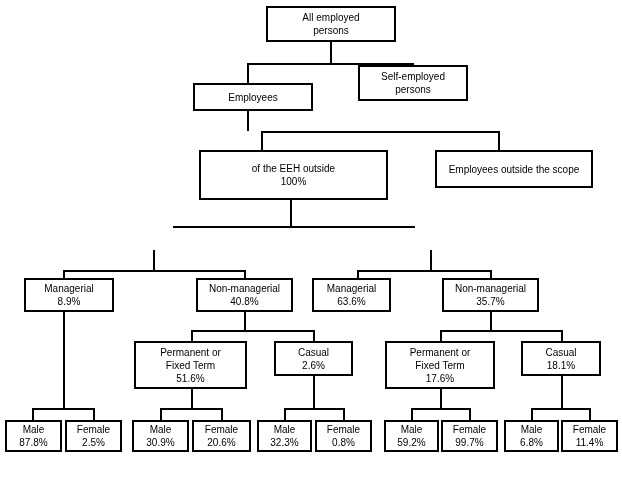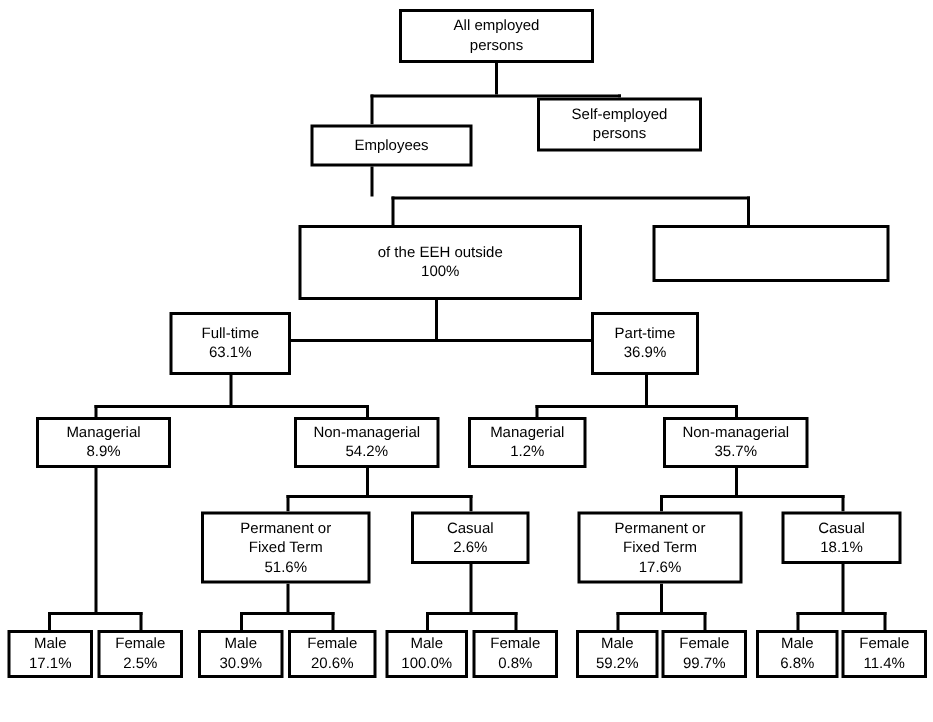--- a/index.html
+++ b/index.html
@@ -110,60 +110,53 @@
   <div class="conn v" style="left:561px; top:376px; height:32px;"></div>
   <div class="conn h" style="left:531px; top:408px; width:60px;"></div>
   <div class="conn v" style="left:531px; top:408px; height:12px;"></div>
   <div class="conn v" style="left:589px; top:408px; height:12px;"></div>
 
   <div class="node" style="left:266px; top:6px; width:130px; height:36px;">
     <span class="ln">All employed</span>
     <span class="ln">persons</span>
   </div>
 
-  <div class="node" style="left:207px; top:83px; width:108px; height:28px;">
+  <div class="node" style="left:193px; top:83px; width:120px; height:28px;">
     <span class="ln">Employees</span>
   </div>
 
   <div class="node" style="left:358px; top:65px; width:110px; height:36px;">
     <span class="ln">Self-employed</span>
     <span class="ln">persons</span>
   </div>
 
   <div class="node" style="left:199px; top:150px; width:189px; height:50px;">
     <span class="ln">of the EEH outside</span>
     <span class="ln">100%</span>
   </div>
 
   <div class="node" style="left:435px; top:150px; width:158px; height:38px;">
-  </div>
-
-  <div class="node" style="left:113px; top:208px; width:81px; height:42px;">
-    <span class="ln">Full-time</span>
-    <span class="ln">63.1%</span>
-  </div>
-
-  <div class="node" style="left:394px; top:208px; width:72px; height:42px;">
-    <span class="ln">Part-time</span>
-    <span class="ln">36.9%</span>
-  </div>
+    <span class="ln">Employees outside the scope</span>
+  </div>
+
+
 
   <div class="node" style="left:24px; top:278px; width:90px; height:34px;">
     <span class="ln">Managerial</span>
     <span class="ln">8.9%</span>
   </div>
 
   <div class="node" style="left:196px; top:278px; width:97px; height:34px;">
     <span class="ln">Non-managerial</span>
-    <span class="ln">54.2%</span>
+    <span class="ln">40.8%</span>
   </div>
 
   <div class="node" style="left:312px; top:278px; width:79px; height:34px;">
     <span class="ln">Managerial</span>
-    <span class="ln">1.2%</span>
+    <span class="ln">63.6%</span>
   </div>
 
   <div class="node" style="left:442px; top:278px; width:97px; height:34px;">
     <span class="ln">Non-managerial</span>
     <span class="ln">35.7%</span>
   </div>
 
   <div class="node" style="left:134px; top:341px; width:113px; height:48px;">
     <span class="ln">Permanent or</span>
     <span class="ln">Fixed Term</span>
@@ -181,41 +174,41 @@
     <span class="ln">17.6%</span>
   </div>
 
   <div class="node" style="left:521px; top:341px; width:80px; height:35px;">
     <span class="ln">Casual</span>
     <span class="ln">18.1%</span>
   </div>
 
   <div class="node" style="left:5px; top:420px; width:57px; height:32px;">
     <span class="ln">Male</span>
-    <span class="ln">17.1%</span>
+    <span class="ln">87.8%</span>
   </div>
 
   <div class="node" style="left:65px; top:420px; width:57px; height:32px;">
     <span class="ln">Female</span>
     <span class="ln">2.5%</span>
   </div>
 
   <div class="node" style="left:132px; top:420px; width:57px; height:32px;">
     <span class="ln">Male</span>
     <span class="ln">30.9%</span>
   </div>
 
   <div class="node" style="left:192px; top:420px; width:59px; height:32px;">
     <span class="ln">Female</span>
     <span class="ln">20.6%</span>
   </div>
 
   <div class="node" style="left:257px; top:420px; width:55px; height:32px;">
     <span class="ln">Male</span>
-    <span class="ln">100.0%</span>
+    <span class="ln">32.3%</span>
   </div>
 
   <div class="node" style="left:315px; top:420px; width:57px; height:32px;">
     <span class="ln">Female</span>
     <span class="ln">0.8%</span>
   </div>
 
   <div class="node" style="left:384px; top:420px; width:55px; height:32px;">
     <span class="ln">Male</span>
     <span class="ln">59.2%</span>

